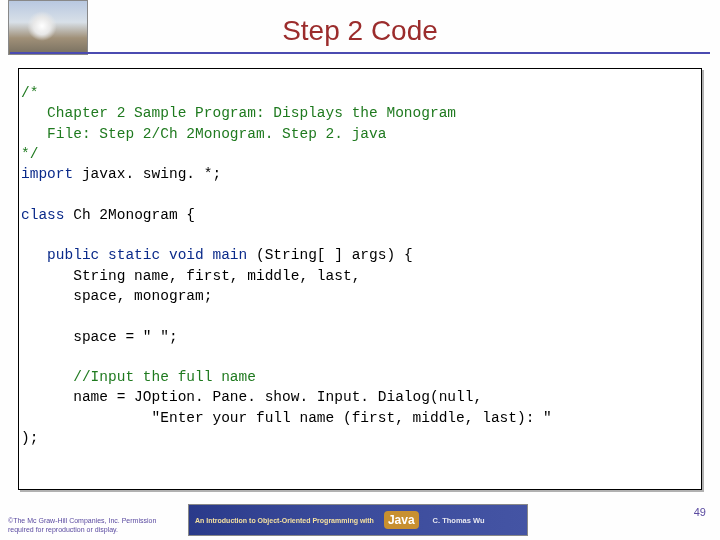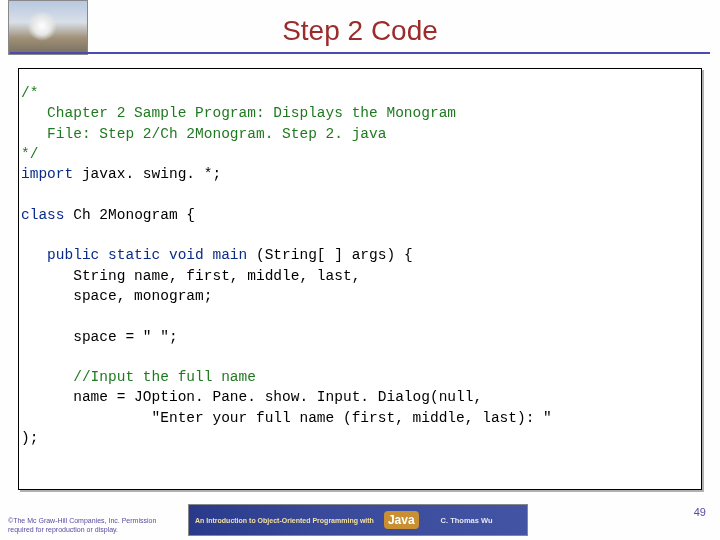--- a/index.html
+++ b/index.html
@@ -116,21 +116,21 @@
     background: #c89030;
     color: #fff;
     padding: 2px 4px;
     border-radius: 4px;
     font-size: 12px;
     margin: 0 4px;
   }
   .book-banner .author {
     font-size: 7.5px;
     color: #e8e8f0;
-    margin-left: 18px;
+    margin-left: 10px;
   }
   .page-num {
     position: absolute;
     right: 14px;
     bottom: 22px;
     font-size: 11px;
     color: #5a4aa0;
     margin-left: 28px;
   }
 </style>

